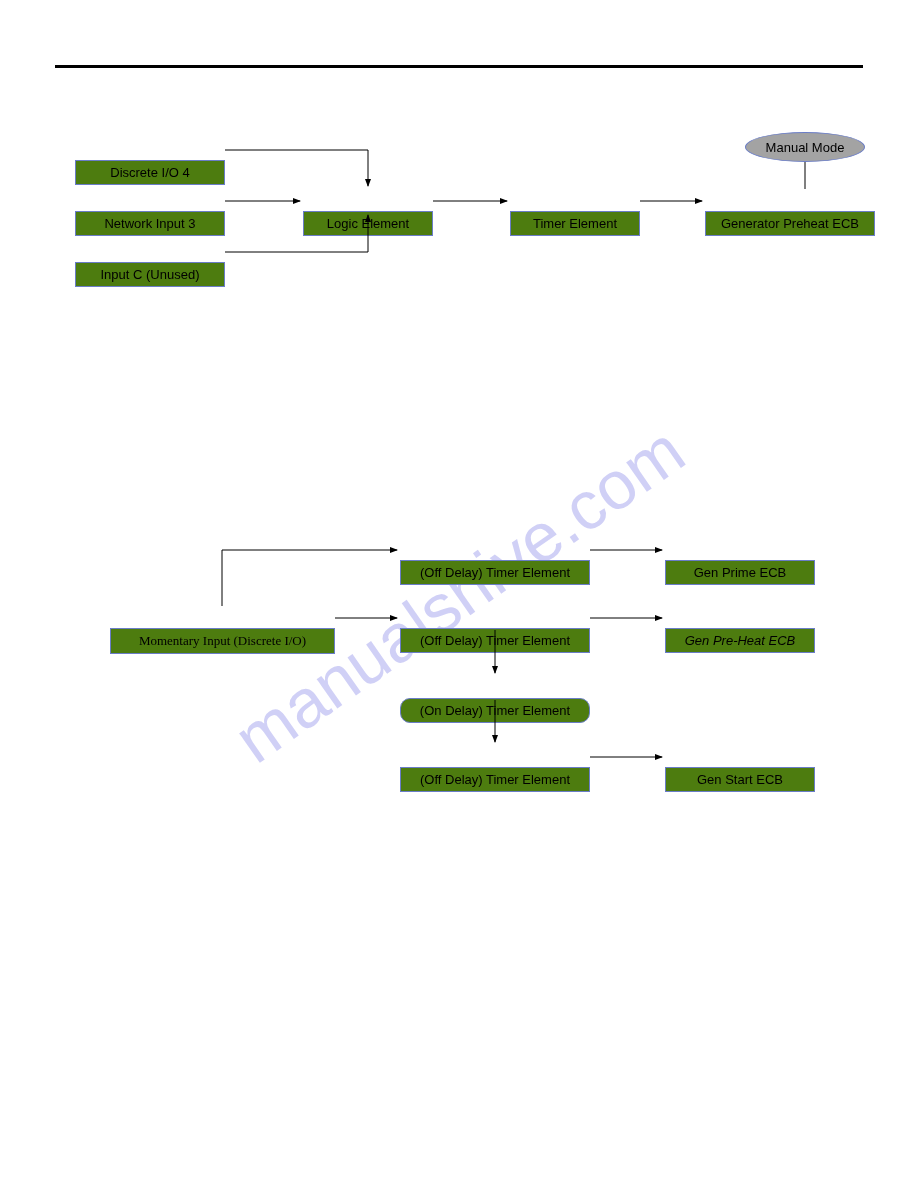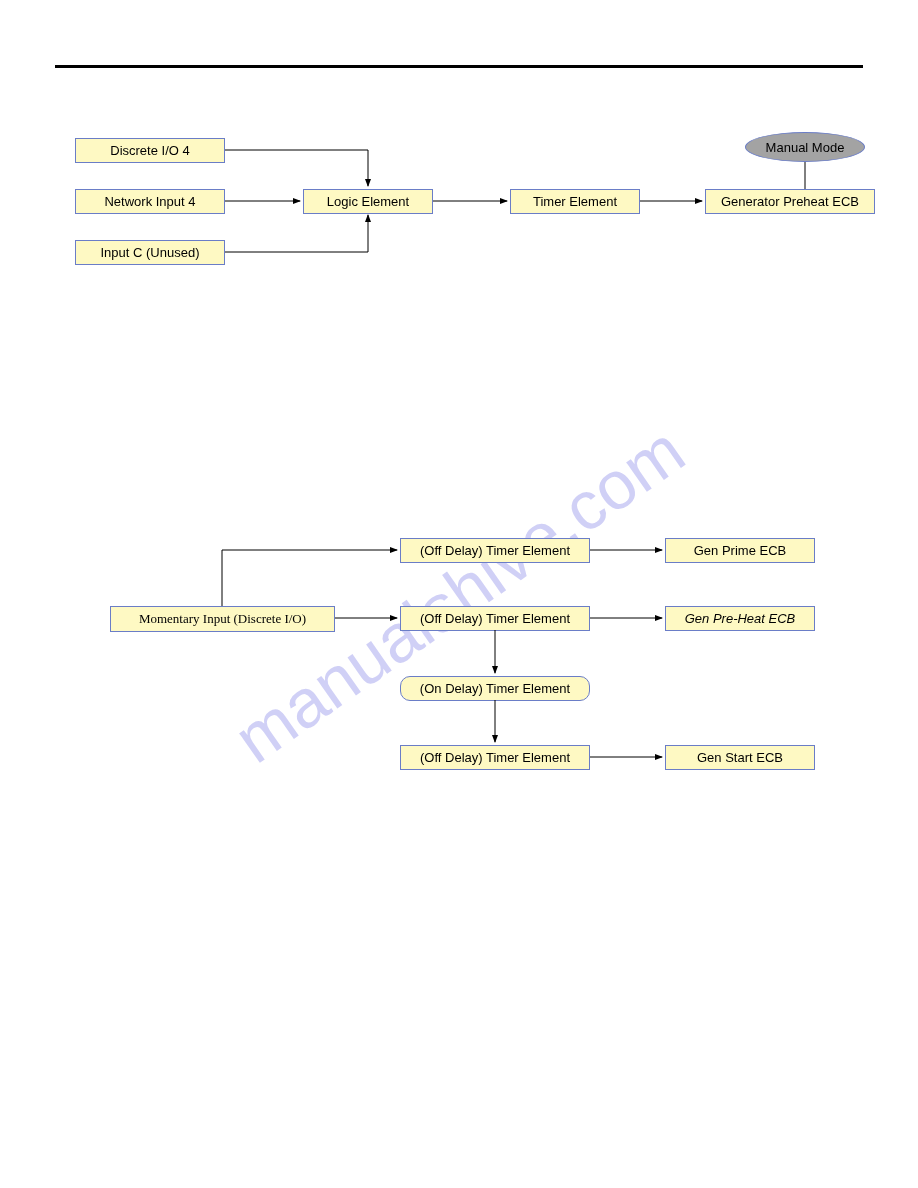--- a/index.html
+++ b/index.html
@@ -15,28 +15,29 @@
     padding: 40px 55px;
     position: relative;
   }
   .header-rule {
     border-top: 3px solid #000;
     margin: 25px 0 40px 0;
   }
   .dbox {
     position: absolute;
     border: 1px solid #6a7dc7;
-    background: #fef9c3;
+    background: #4d7c0f;
     font-size: 13px;
     color: #000;
     display: flex;
     align-items: center;
     justify-content: center;
     padding: 4px 10px;
     white-space: nowrap;
+    margin-top: 22px;
   }
   .ellipse {
     position: absolute;
     border: 1px solid #6a7dc7;
     border-radius: 50%;
     background: #a3a3a3;
     font-size: 13px;
     color: #000;
     display: flex;
     align-items: center;
@@ -63,21 +64,21 @@
 </head>
 <body>
 
 <div class="page">
   <div class="header-rule"></div>
 </div>
 
 <div class="watermark">manualshive.com</div>
 
 <div class="dbox" style="left:75px; top:138px; width:150px;">Discrete I/O 4</div>
-<div class="dbox" style="left:75px; top:189px; width:150px;">Network Input 4</div>
+<div class="dbox" style="left:75px; top:189px; width:150px;">Network Input 3</div>
 <div class="dbox" style="left:75px; top:240px; width:150px;text-align:right;">Input C (Unused)</div>
 <div class="dbox" style="left:303px; top:189px; width:130px;text-align:right;">Logic Element</div>
 <div class="dbox" style="left:510px; top:189px; width:130px;">Timer Element</div>
 <div class="dbox" style="left:705px; top:189px; width:170px;">Generator Preheat ECB</div>
 <div class="ellipse" style="left:745px; top:132px; width:120px; height:30px;">Manual Mode</div>
 
 <svg class="connector" style="left:0; top:0; width:918px; height:300px;">
   <defs>
     <marker id="arrow" markerWidth="8" markerHeight="8" refX="7" refY="3" orient="auto">
       <path d="M0,0 L8,3 L0,6 Z" fill="#000"></path>

